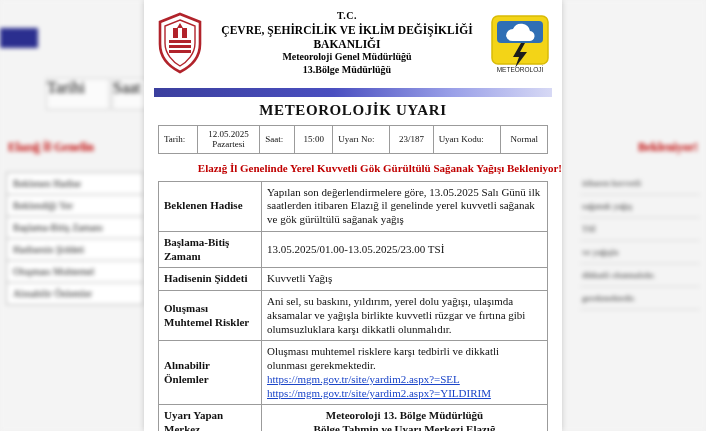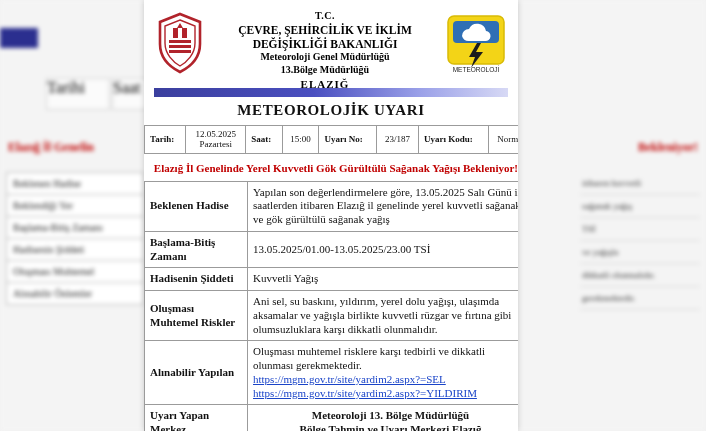--- a/index.html
+++ b/index.html
@@ -92,21 +92,21 @@
     border-bottom: 1px solid #d8d8d8;
     white-space: nowrap;
     overflow: hidden;
   }
 
   
   .doc {
     position: absolute;
     left: 144px;
     top: 0;
-    width: 374px;
+    width: 418px;
     height: 431px;
     background: #ffffff;
     box-shadow: 0 0 6px rgba(0,0,0,0.18);
     overflow: hidden;
   }
 
   .header {
     display: flex;
     align-items: flex-start;
     padding: 8px 8px 0 8px;
@@ -182,21 +182,21 @@
   table.info {
     margin: 0 auto;
     width: 390px;
   }
   table.info td {
     border: 1px solid #9b9b9b;
     padding: 3px 5px;
     vertical-align: middle;
     white-space: nowrap;
   }
-  .lbl { font-weight: bold; }
+  .lbl { font-weight: normal; }
   .ctr { text-align: center; }
   .two-line { line-height: 1.15; text-align: center; margin-top: 16px; }
 
   .red-headline {
     text-align: right;
     color: #c00000;
     font-weight: bold;
     font-size: 11px;
     margin: 8px 0 7px 0;
   }
@@ -275,21 +275,20 @@
         <path d="M17 16 h5 v10 h-5 z M26 16 h5 v10 h-5 z" fill="#b1232b"></path>
         <path d="M24 11 l3 5 h-6 z" fill="#b1232b"></path>
       </svg>
     </div>
 
     <div class="header-center">
       <div class="hc-tc">T.C.</div>
       <div class="hc-ministry">ÇEVRE, ŞEHİRCİLİK VE İKLİM DEĞİŞİKLİĞİ BAKANLIĞI</div>
       <div class="hc-gm">Meteoroloji Genel Müdürlüğü</div>
       <div class="hc-bolge">13.Bölge Müdürlüğü</div>
-      <div class="hc-city">ELAZIĞ</div>
     </div>
 
     <div class="logo-right">
       <svg width="64" height="64" viewBox="0 0 64 64" aria-hidden="true">
         <rect x="4" y="6" width="56" height="48" rx="6" fill="#f3d417" stroke="#d9bb06" stroke-width="1.5"></rect>
         <rect x="9" y="11" width="46" height="22" rx="4" fill="#2f6fb5"></rect>
         <path d="M18 26 a7 7 0 0 1 7-7 a9 9 0 0 1 17 2 a5 5 0 0 1 -1 10 H25 a7 7 0 0 1 -7-5 z" fill="#ffffff"></path>
         <path d="M33 33 L25 47 L31 47 L27 58 L39 42 L32 42 L37 33 Z" fill="#1c1c1c"></path>
         <text x="32" y="62" font-size="6.5" font-family="Liberation Sans, sans-serif" fill="#1c1c1c" text-anchor="middle">METEOROLOJİ</text>
       </svg>
@@ -331,21 +330,21 @@
     </tr>
     <tr>
       <td class="k">Hadisenin Şiddeti</td>
       <td>Kuvvetli Yağış</td>
     </tr>
     <tr>
       <td class="k">Oluşması Muhtemel Riskler</td>
       <td>Ani sel, su baskını, yıldırım, yerel dolu yağışı, ulaşımda aksamalar ve yağışla birlikte kuvvetli rüzgar ve fırtına gibi olumsuzluklara karşı dikkatli olunmalıdır.</td>
     </tr>
     <tr>
-      <td class="k">Alınabilir Yapılan</td>
+      <td class="k">Alınabilir Önlemler</td>
       <td>
         <span>Oluşması muhtemel risklere karşı tedbirli ve dikkatli olunması gerekmektedir.</span>
         <a class="link" href="#">https://mgm.gov.tr/site/yardim2.aspx?=SEL</a>
         <a class="link" href="#">https://mgm.gov.tr/site/yardim2.aspx?=YILDIRIM</a>
       </td>
     </tr>
     <tr>
       <td class="k">Uyarı Yapan Merkez</td>
       <td class="center-bold">
         <span>Meteoroloji 13. Bölge Müdürlüğü</span><br>

